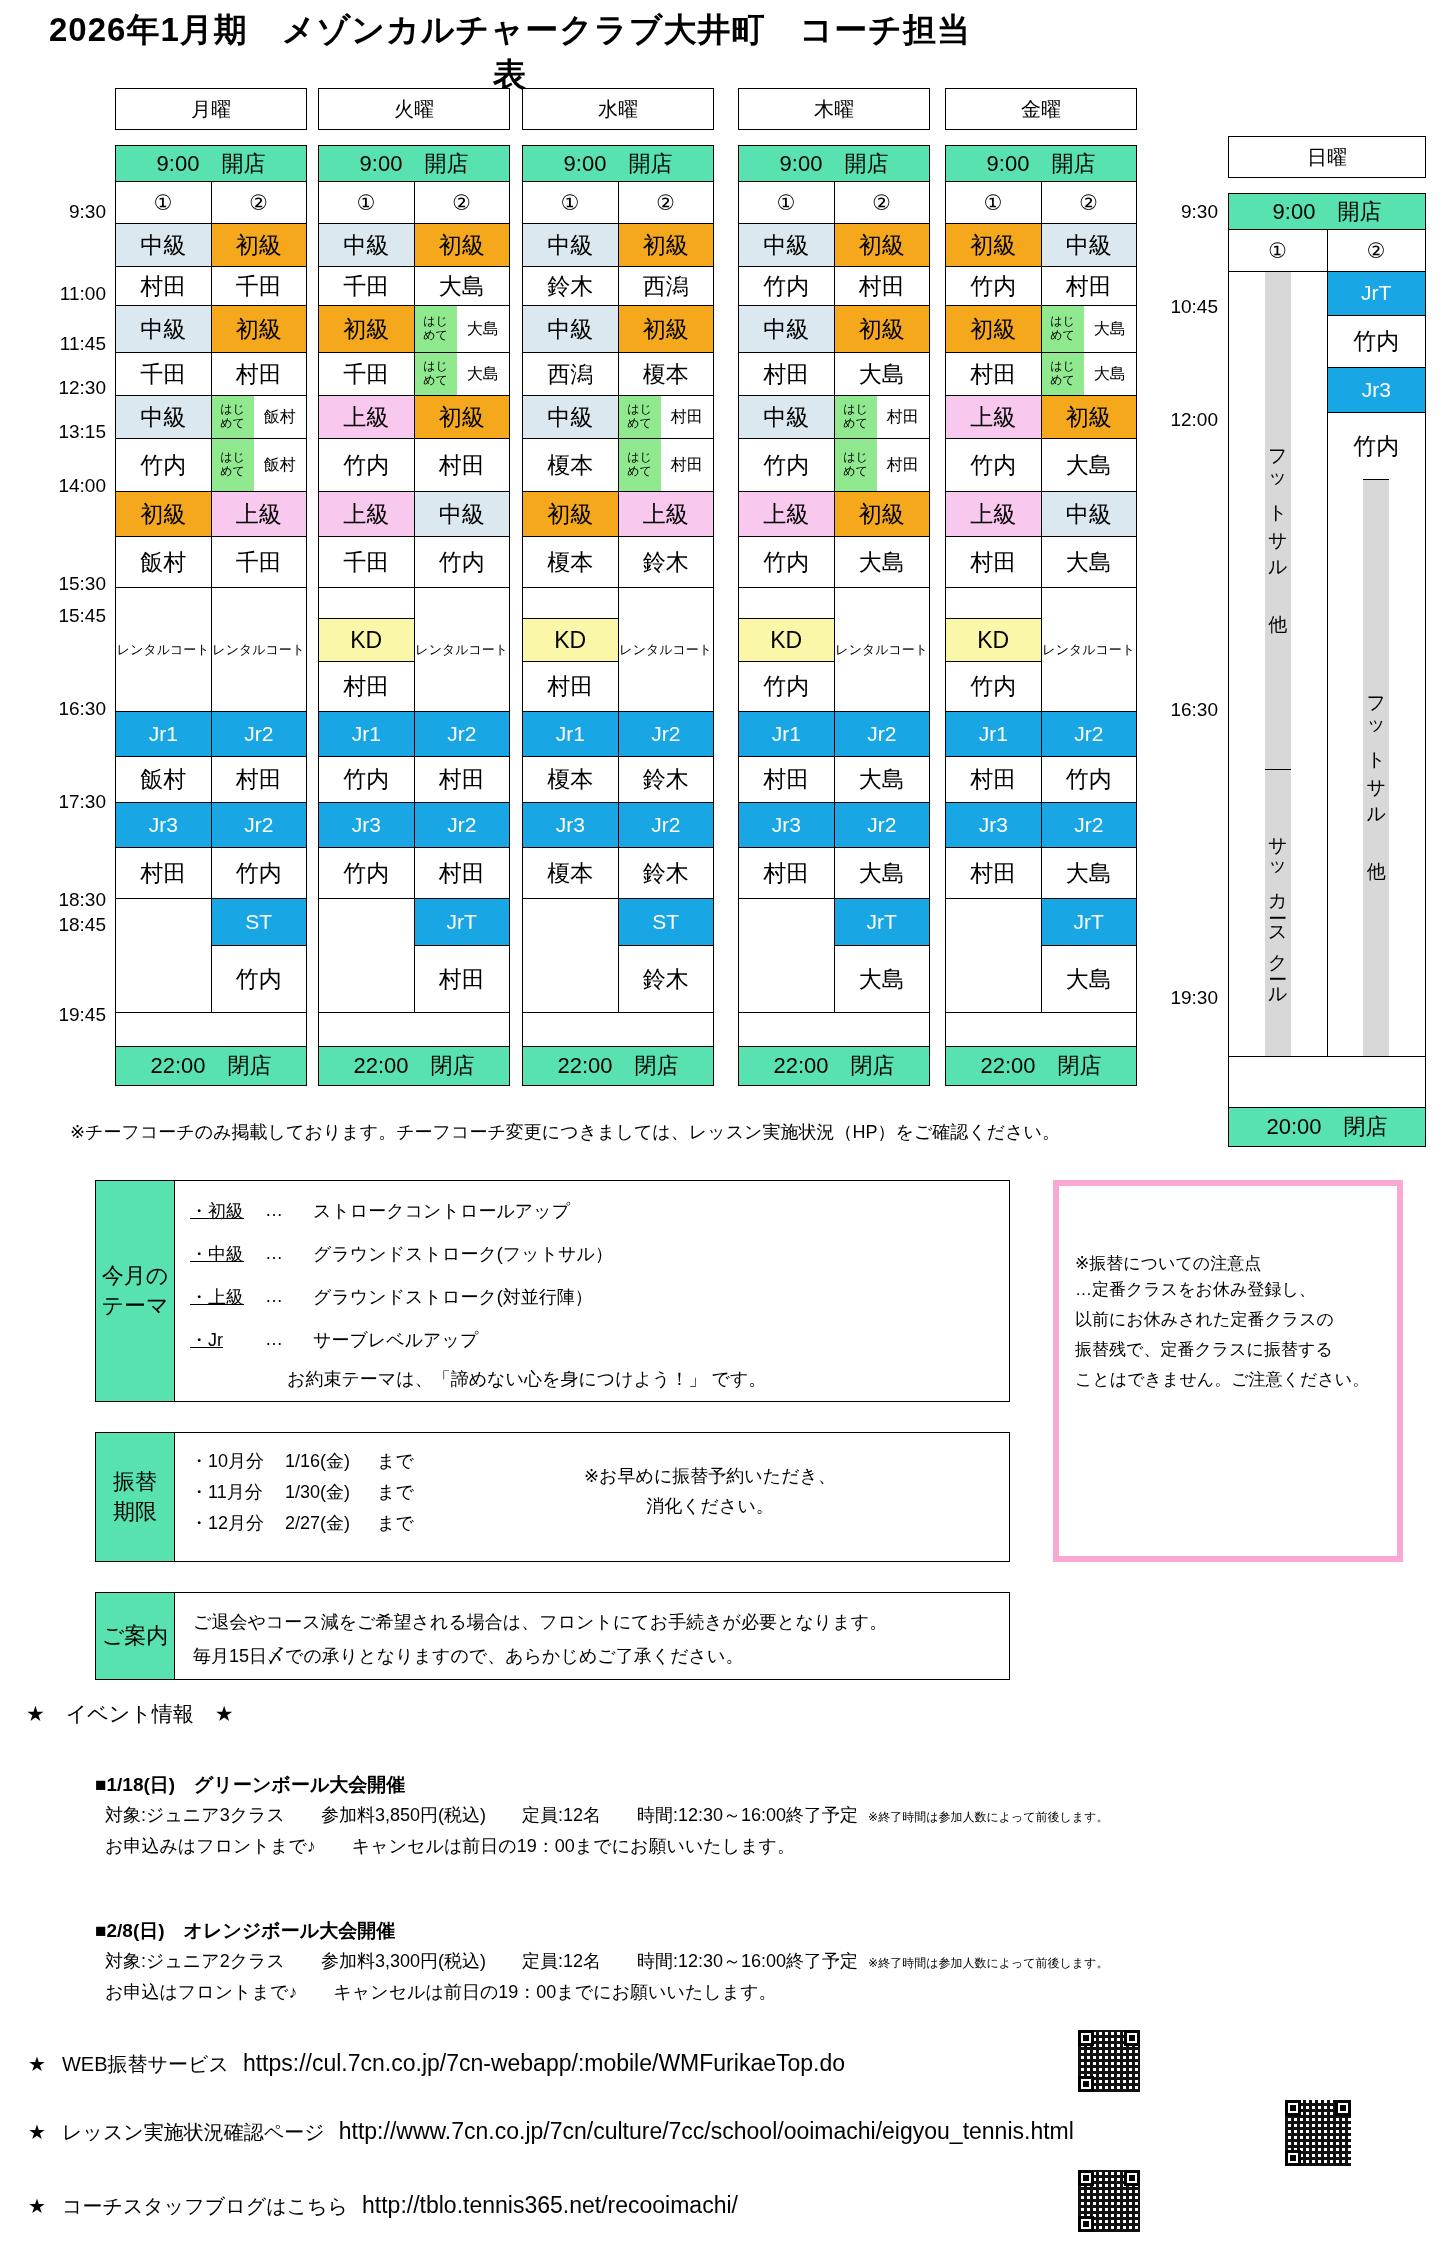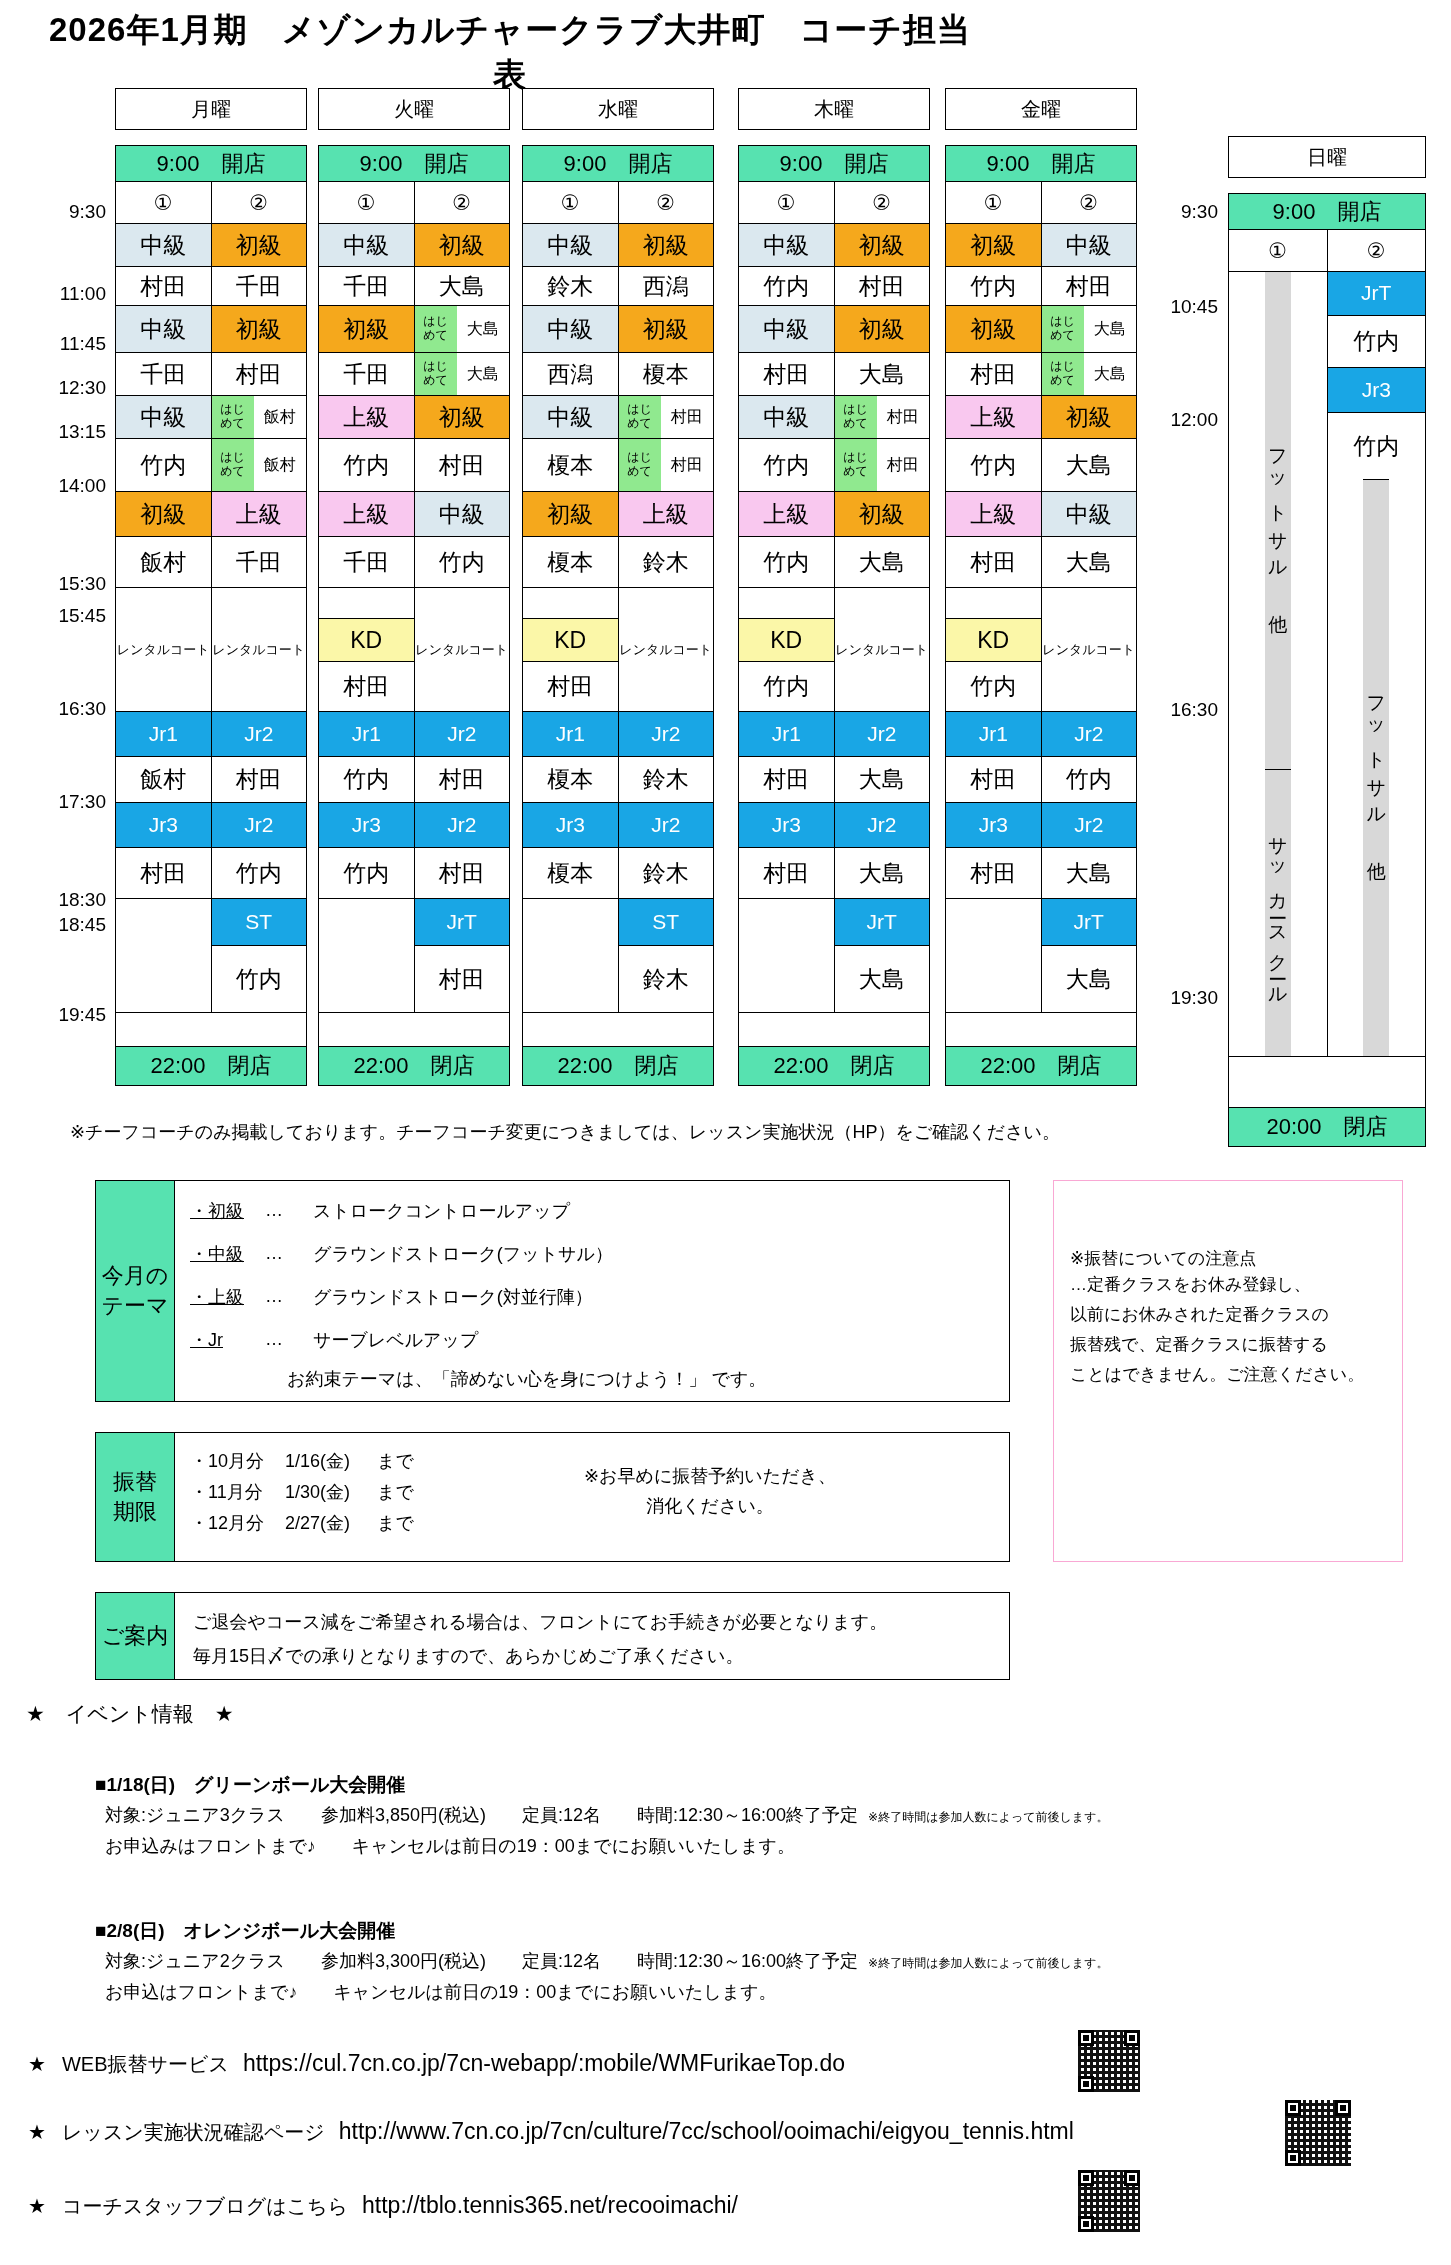--- a/index.html
+++ b/index.html
@@ -53,21 +53,21 @@
   .tdots{width:48px;}
   .promise{margin-left:112px;height:36px;display:flex;align-items:center;font-size:18px;}
   .theme .gcontent{padding-top:8px;}
   .drow{display:flex;height:31px;align-items:center;padding-left:15px;font-size:18px;}
   .dmonth{width:95px;}
   .ddate{width:92px;}
   .deadline .gcontent{padding-top:12px;}
   .dnote{position:absolute;left:370px;top:28px;width:330px;text-align:center;
          font-size:18px;line-height:30px;}
   .info .gcontent{padding:12px 0 0 18px;font-size:18px;line-height:34px;}
-  .notebox{position:absolute;border:1px solid #f9a8d4;box-sizing:border-box;padding:0 16px;font-size:17px;}
+  .notebox{position:absolute;border:6px solid #f9a8d4;box-sizing:border-box;padding:0 16px;font-size:17px;}
   .notebox .ntitle{margin-top:66px;}
   .notebox .nline{line-height:30px;}
   .notebox .nline:first-of-type{margin-top:30px;}
   .evheading{position:absolute;left:26px;top:1700px;font-size:21px;}
   .evtitle{position:absolute;left:95px;font-size:19px;font-weight:600;}
   .evline{position:absolute;left:105px;font-size:18px;white-space:nowrap;}
   .evsmall{font-size:12px;margin-left:10px;}
   .linkline{position:absolute;left:28px;font-size:20px;white-space:nowrap;}
   .linkline .url{font-size:23px;margin-left:14px;}
   .linkline .llabel{margin-left:16px;}

